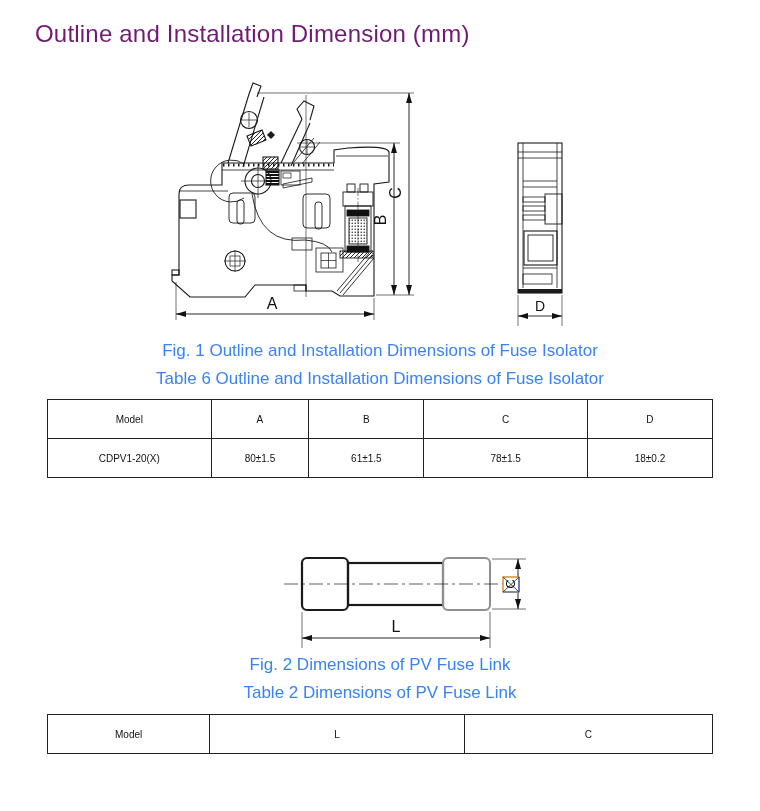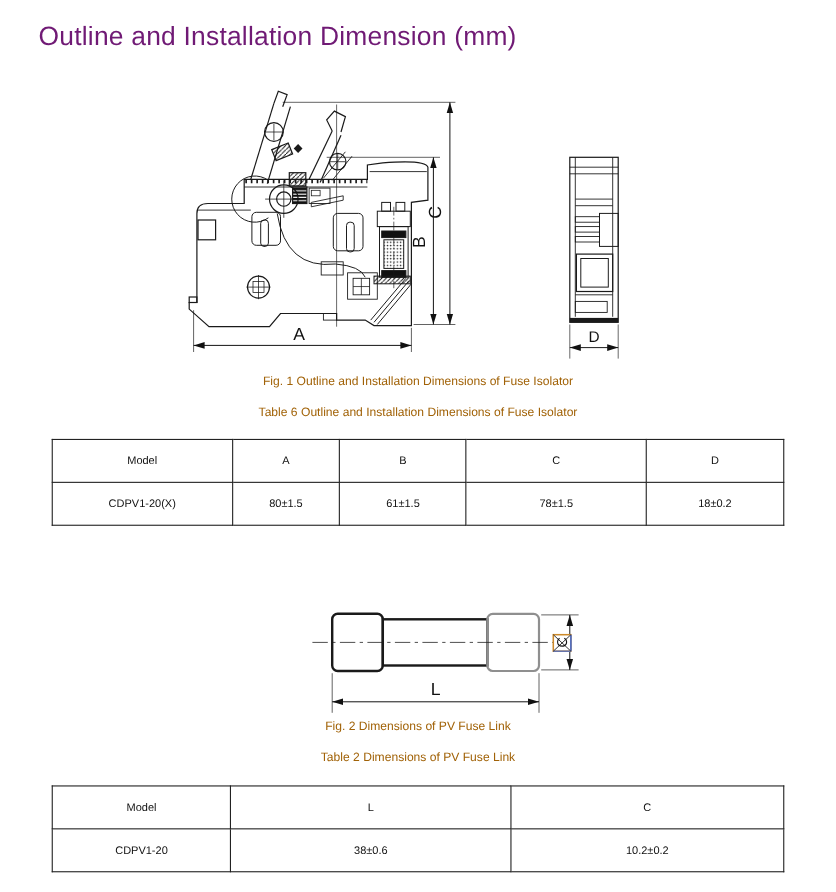--- a/index.html
+++ b/index.html
@@ -5,21 +5,21 @@
   html,body{margin:0;padding:0;}
   body{
     width:760px;height:811px;position:relative;background:#ffffff;
     font-family:"Liberation Sans", sans-serif;color:#1a1a1a;overflow:hidden;
   }
   .page-title{
     position:absolute;left:35px;top:20px;font-size:24px;color:#701a75;
     letter-spacing:0.2px;white-space:nowrap;
   }
   .caption{
-    position:absolute;left:0;width:760px;text-align:center;font-size:11px;color:#a16207;
+    position:absolute;left:0;width:760px;text-align:center;font-size:17px;color:#3b82f6;
   }
   #cap-fig1{top:341px;}
   #cap-tab1{top:369px;}
   #cap-fig2{top:655px;}
   #cap-tab2{top:683px;}
   table.dim{
     position:absolute;left:47px;width:666px;border-collapse:collapse;
     font-size:10px;color:#111;table-layout:fixed;
   }
   #table1{top:399px;}
@@ -245,19 +245,14 @@
       <col style="width:24.4%">
       <col style="width:38.3%">
       <col style="width:37.3%">
     </colgroup>
   <tbody>
     <tr>
       <td>Model</td>
       <td>L</td>
       <td>C</td>
     </tr>
-    <tr>
-      <td>CDPV1-20</td>
-      <td>38±0.6</td>
-      <td>10.2±0.2</td>
-    </tr>
   </tbody>
 </table>
 
 </body></html>

